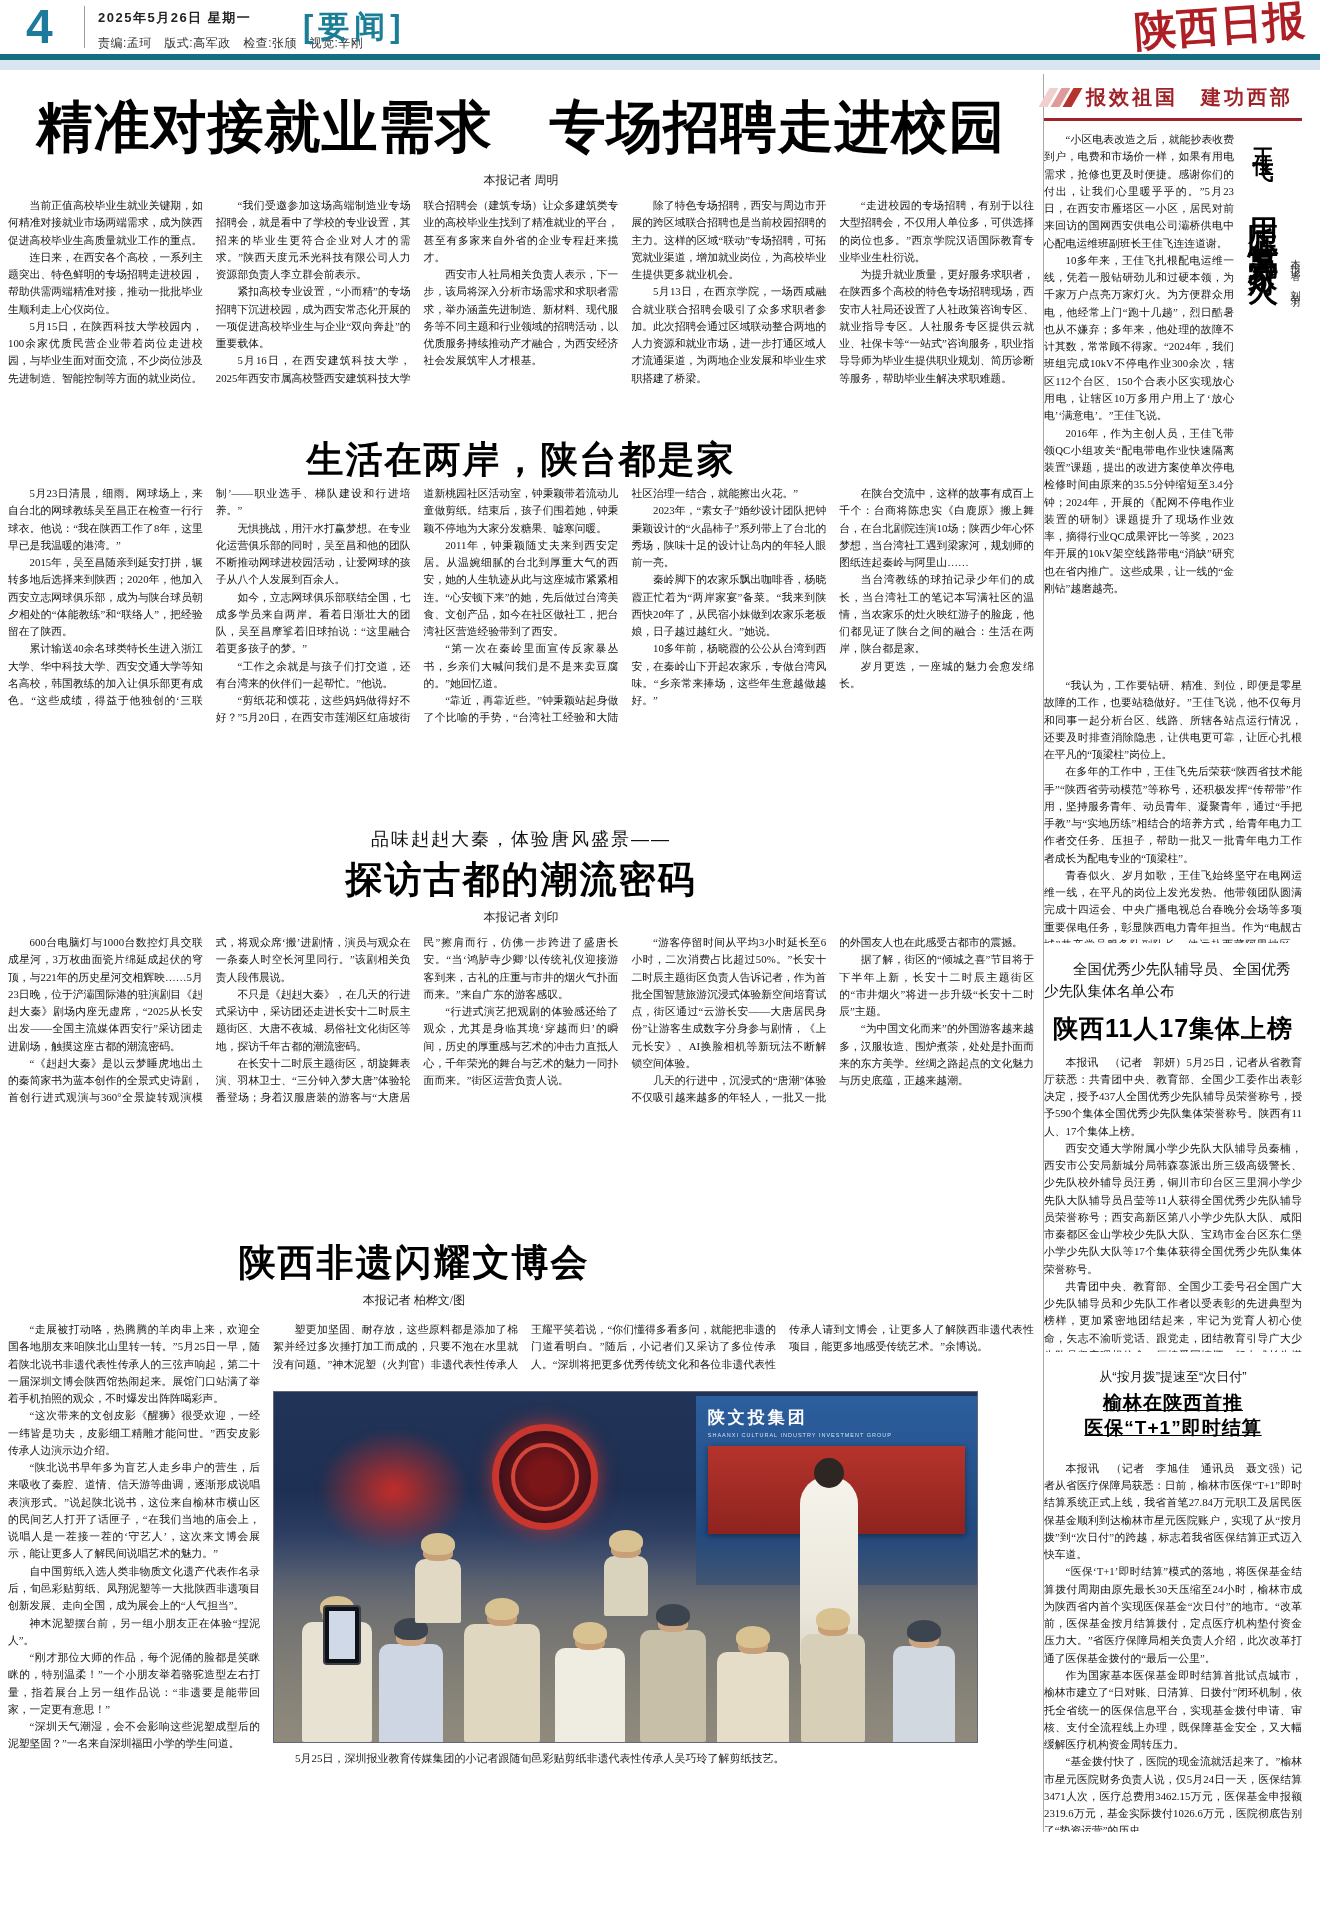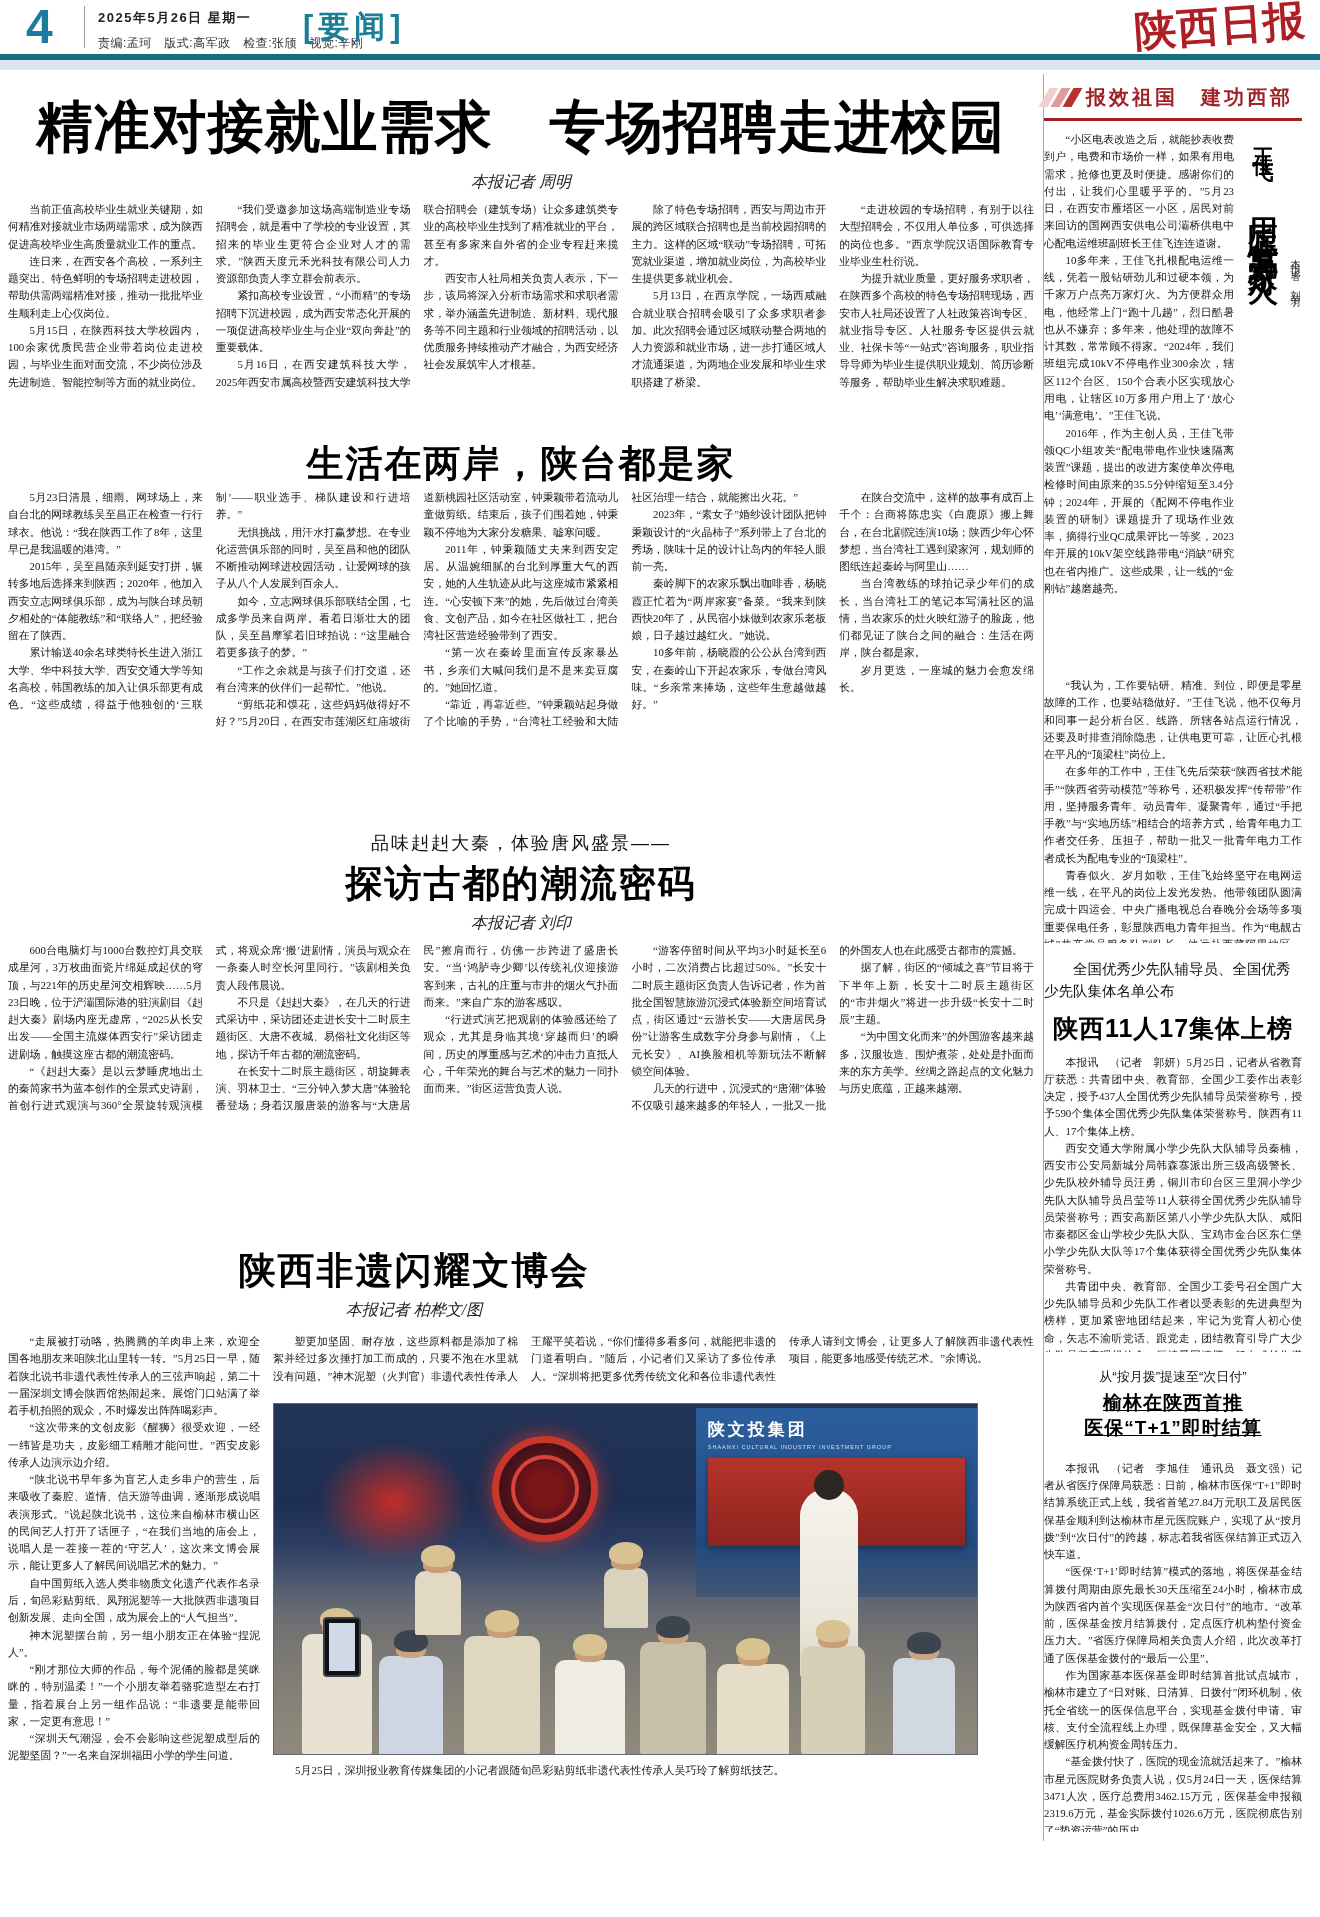--- a/index.html
+++ b/index.html
@@ -18,22 +18,22 @@
   .rule-teal{height:6px;background:#156d80;}
   .rule-blue{height:10px;background:#d9e6f2;}
   
   .content{display:flex;padding:4px 10px 0 8px;}
   .left-block{width:1026px;}
   .right-block{width:258px;margin-left:9px;border-left:1px solid #aaa;}
   p{margin:0;text-indent:2em;}
   .body-text{font-size:10.8px;line-height:1.6;text-align:justify;color:#141414;
              font-family:"Liberation Serif","DejaVu Serif",serif;}
   .cols{column-gap:13px;overflow:hidden;}
-  .byline{text-align:center;font-size:16px;margin:4px 0 8px;color:#222;
-          font-family:"Liberation Serif","DejaVu Serif",serif;font-style:italic;}
+  .byline{text-align:center;font-size:12px;margin:4px 0 8px;color:#222;
+          font-family:"Liberation Serif","DejaVu Serif",serif;}
   
   #a1 h1{font-size:56px;font-weight:900;text-align:center;margin:16px 0 6px;letter-spacing:1px;white-space:nowrap;color:#000;}
   #a1 .cols{column-count:5;height:226px;}
   
   #a2{margin-top:12px;}
   .mid-head{font-size:37px;font-weight:700;text-align:center;margin:4px 0 0;letter-spacing:2px;color:#000;}
   #a2 .cols{column-count:5;height:330px;}
   
   #a3{margin-top:12px;}
   .kicker{text-align:center;font-size:18px;letter-spacing:2px;color:#111;}

